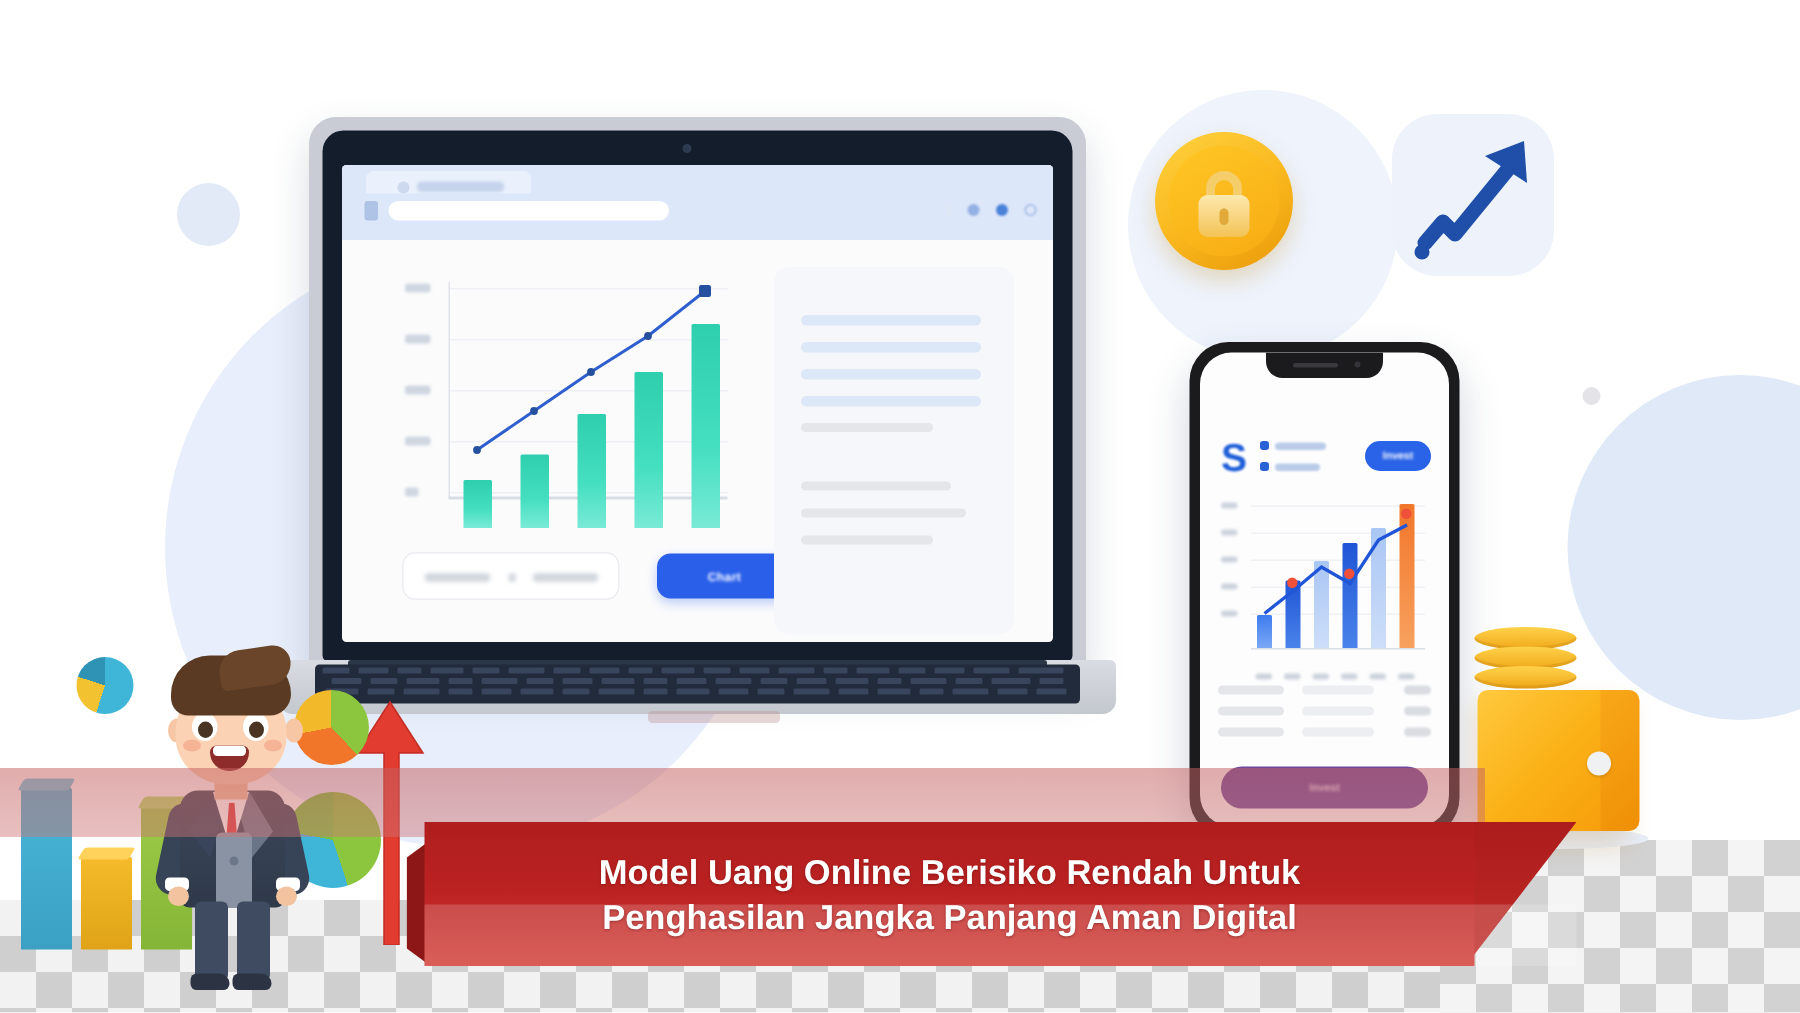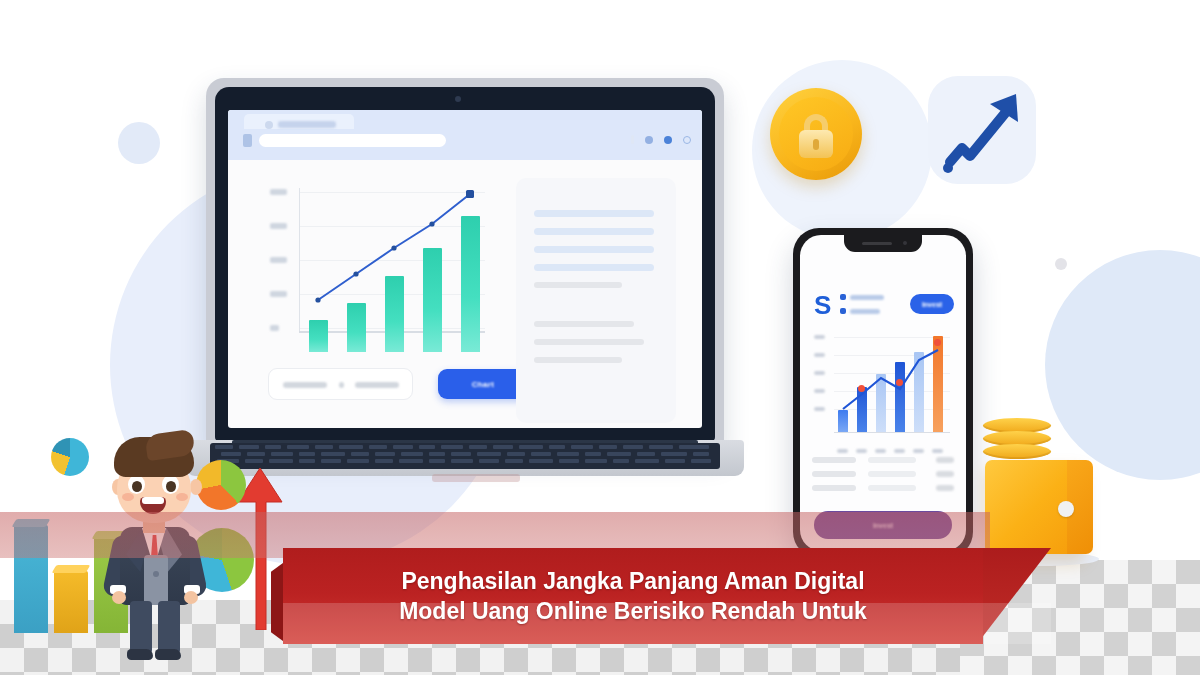--- a/index.html
+++ b/index.html
@@ -657,19 +657,19 @@
     </div>
   </div>
 
   <div class="pinkslab"></div>
 
   <div class="ribbon">
     <div class="ribbon-fold"></div>
     <div class="ribbon-tail"></div>
     <div class="ribbon-main"></div>
     <div class="ribbon-text">
+      <div>Model Uang Online Berisiko Rendah Untuk</div>
       <div>Penghasilan Jangka Panjang Aman Digital</div>
-      <div>Model Uang Online Berisiko Rendah Untuk</div>
     </div>
     <div class="ribbon-veil"></div>
   </div>
 
 </div>
 
 </body></html>

